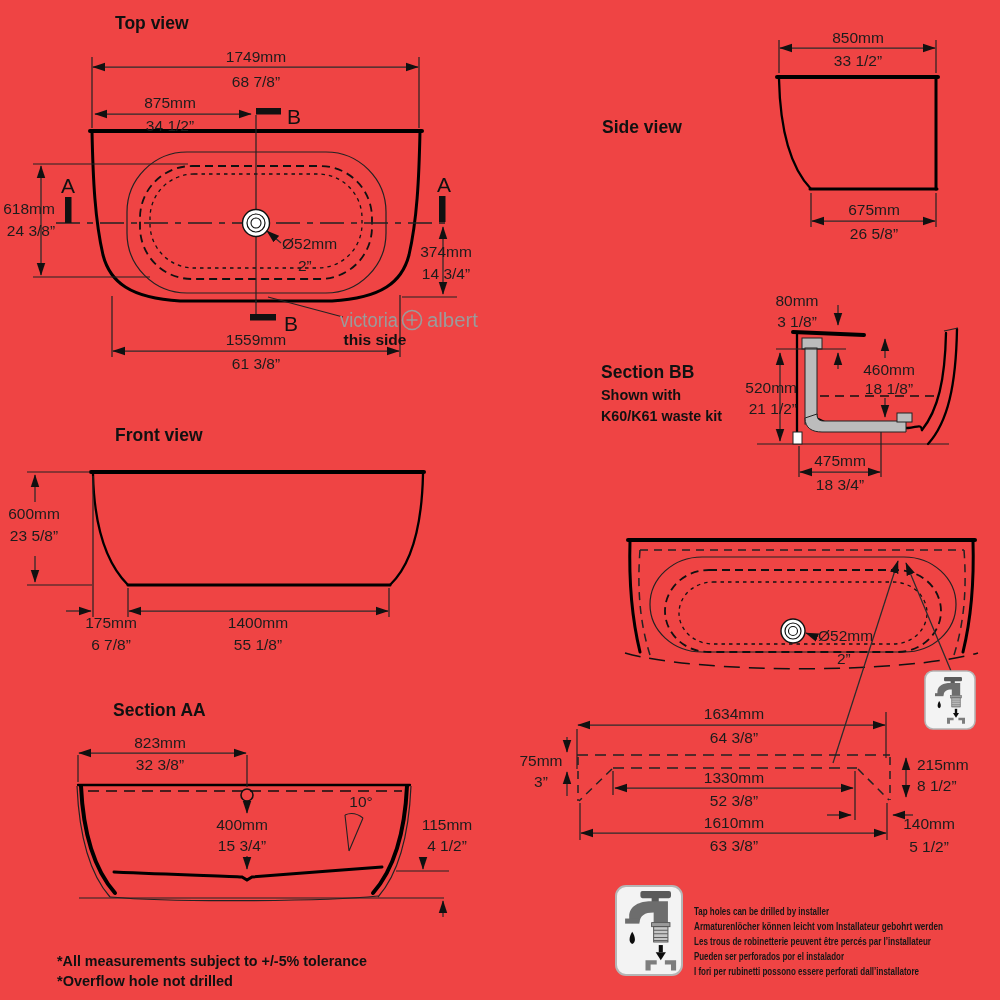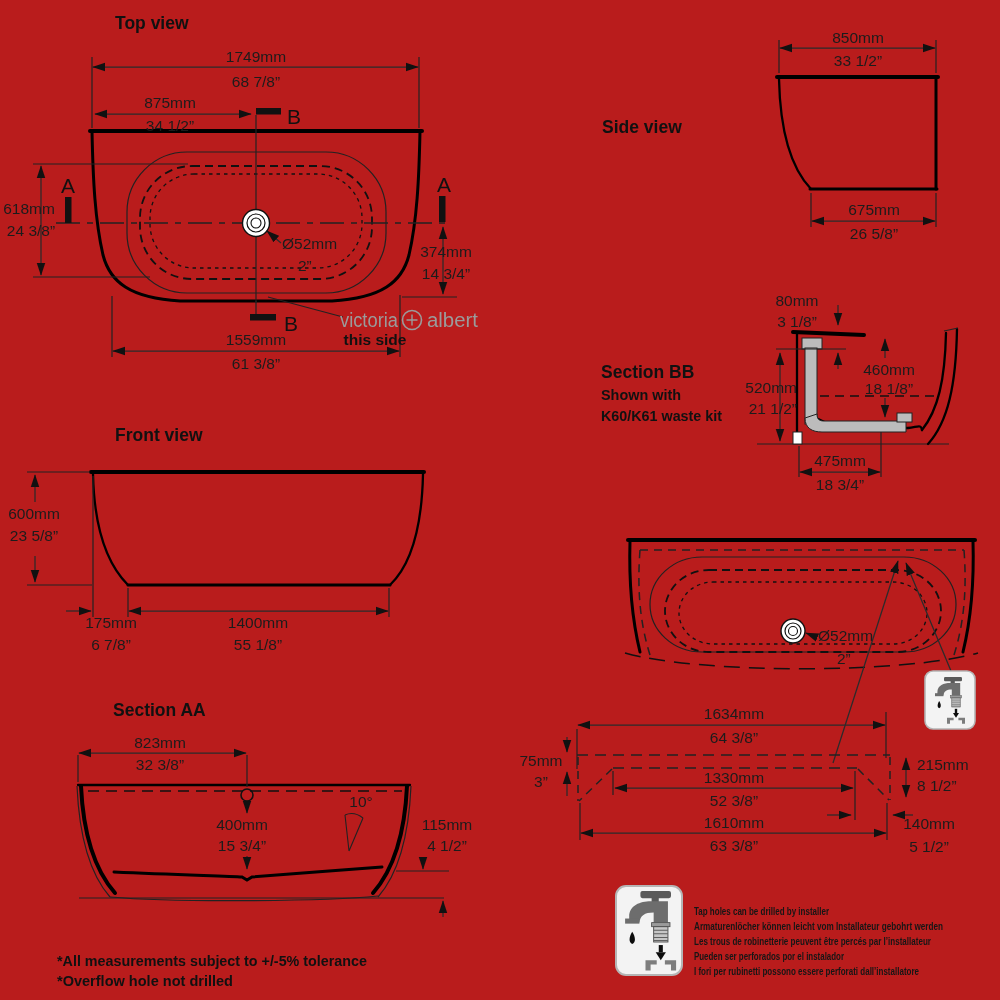--- a/index.html
+++ b/index.html
@@ -1,16 +1,16 @@
 <!DOCTYPE html>
 <html><head>
 <meta charset="utf-8">
 <style>
   html,body{margin:0;padding:0;background:#ffffff;}
-  .stage{position:relative;width:1000px;height:1000px;background:#b91c1c;overflow:hidden;}
+  .stage{position:relative;width:1000px;height:1000px;background:#ef4444;overflow:hidden;}
   svg{display:block;}
   text{font-family:"Liberation Sans", sans-serif;}
   .t-title{font-size:17.5px;font-weight:bold;fill:#111;}
   .t-sub{font-size:15px;font-weight:bold;fill:#111;}
   .t-dim{font-size:15.5px;fill:#1c1c1c;}
   .t-big{font-size:21px;fill:#111;}
   .t-logo{font-size:19.5px;fill:#9b9b9b;}
   .t-side{font-size:15.5px;font-weight:bold;fill:#111;}
   .t-note{font-size:10px;font-weight:bold;fill:#161616;}
   .t-foot{font-size:15.5px;font-weight:bold;fill:#111;}

